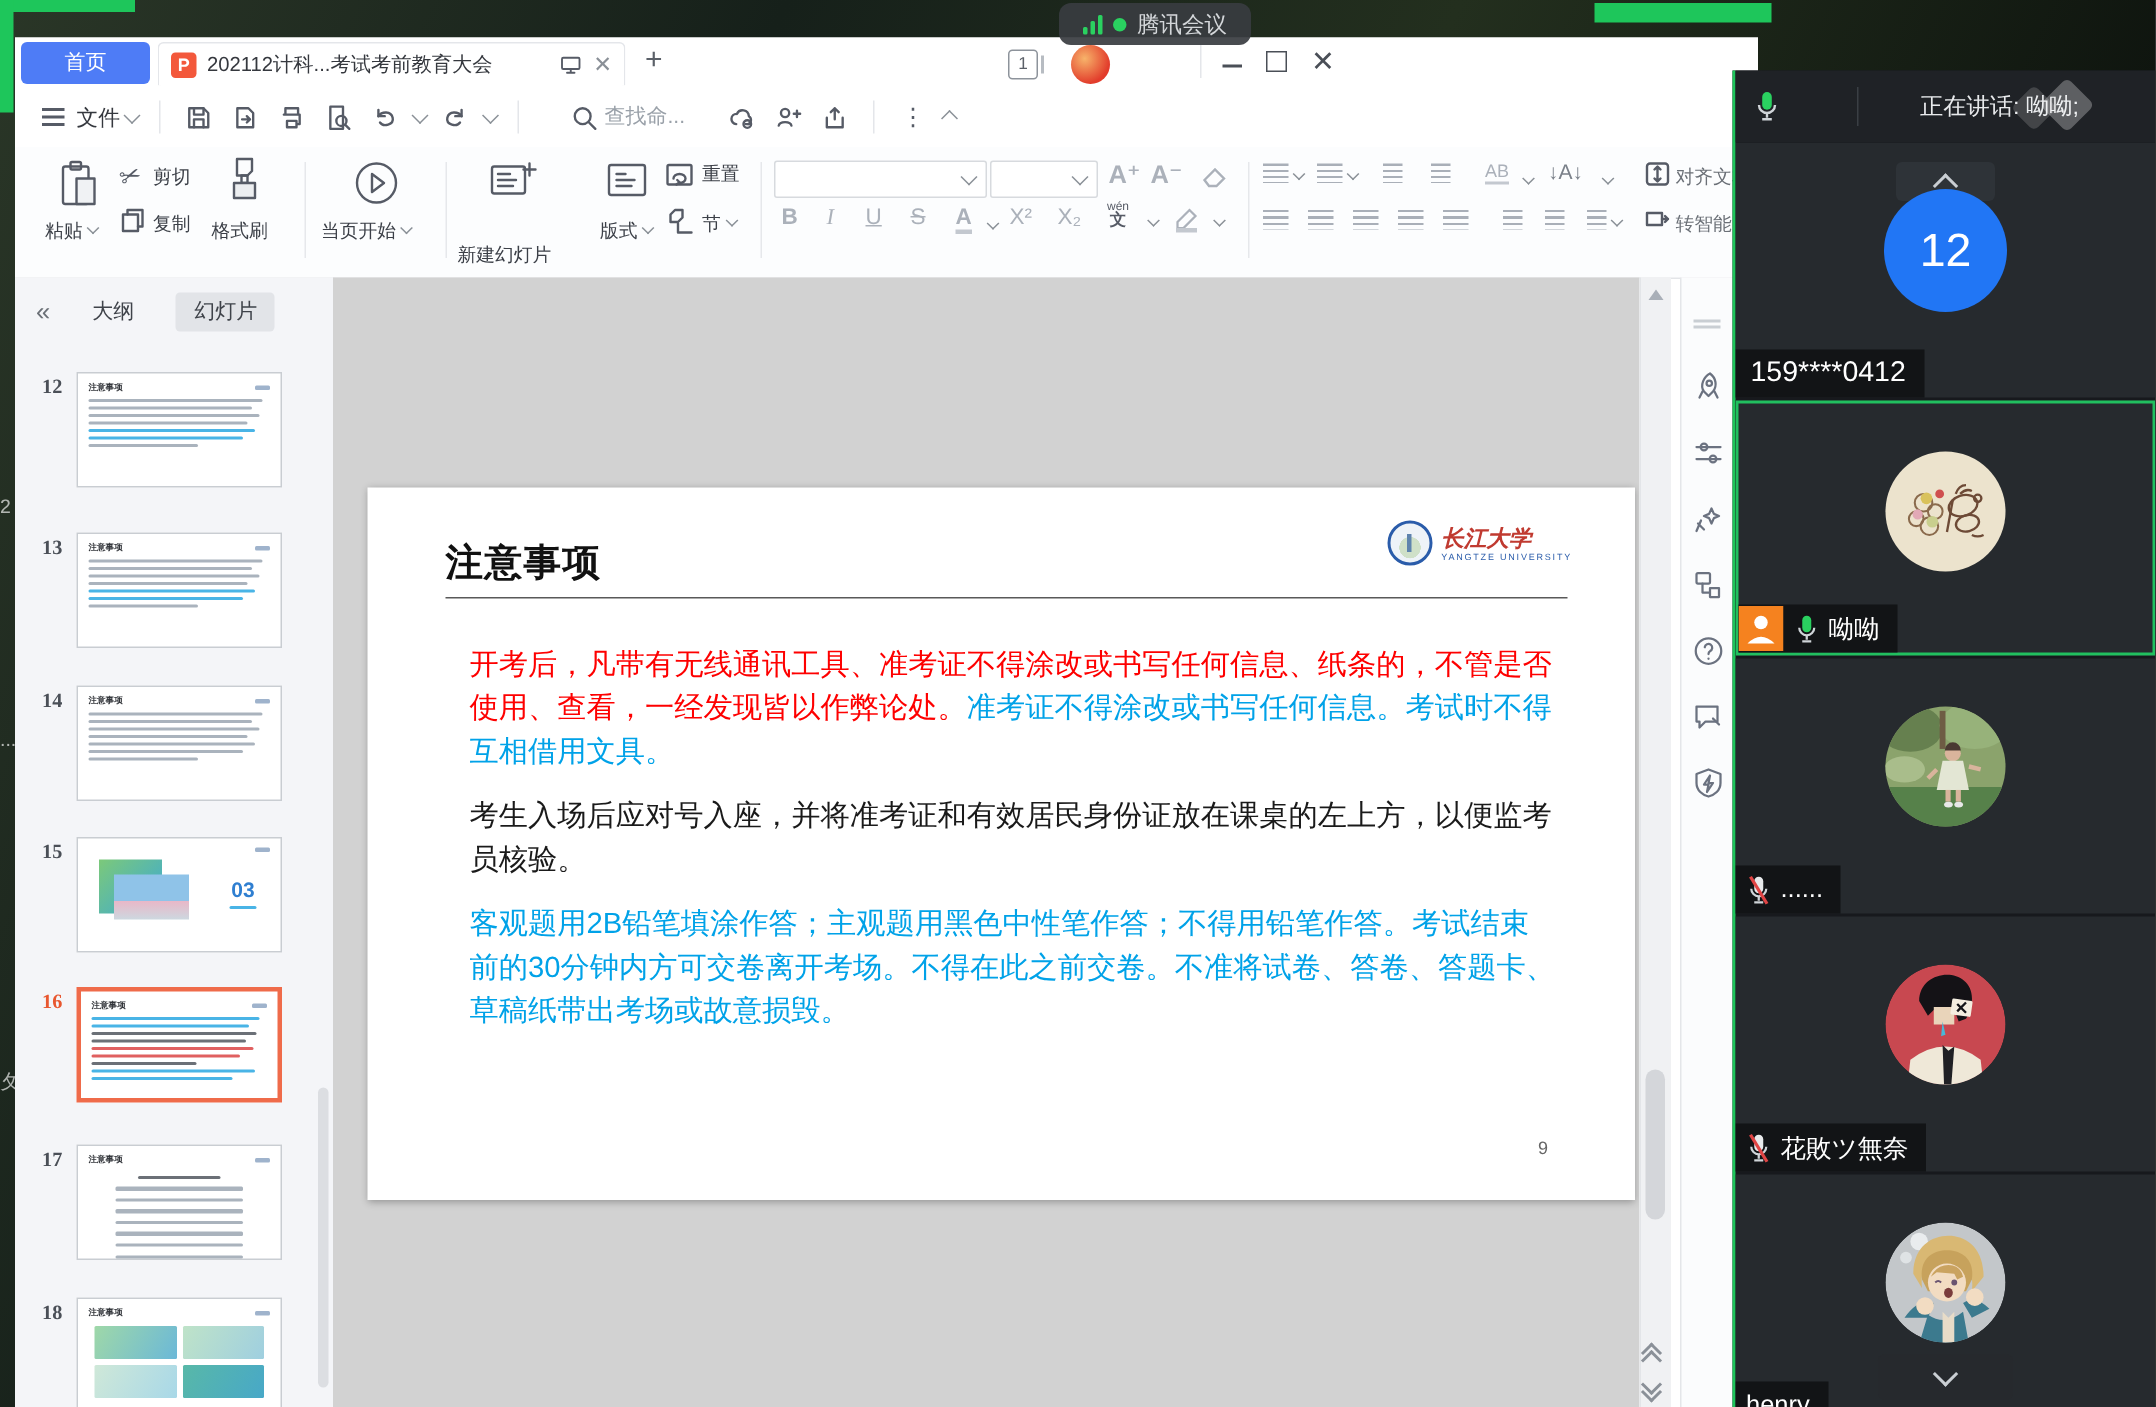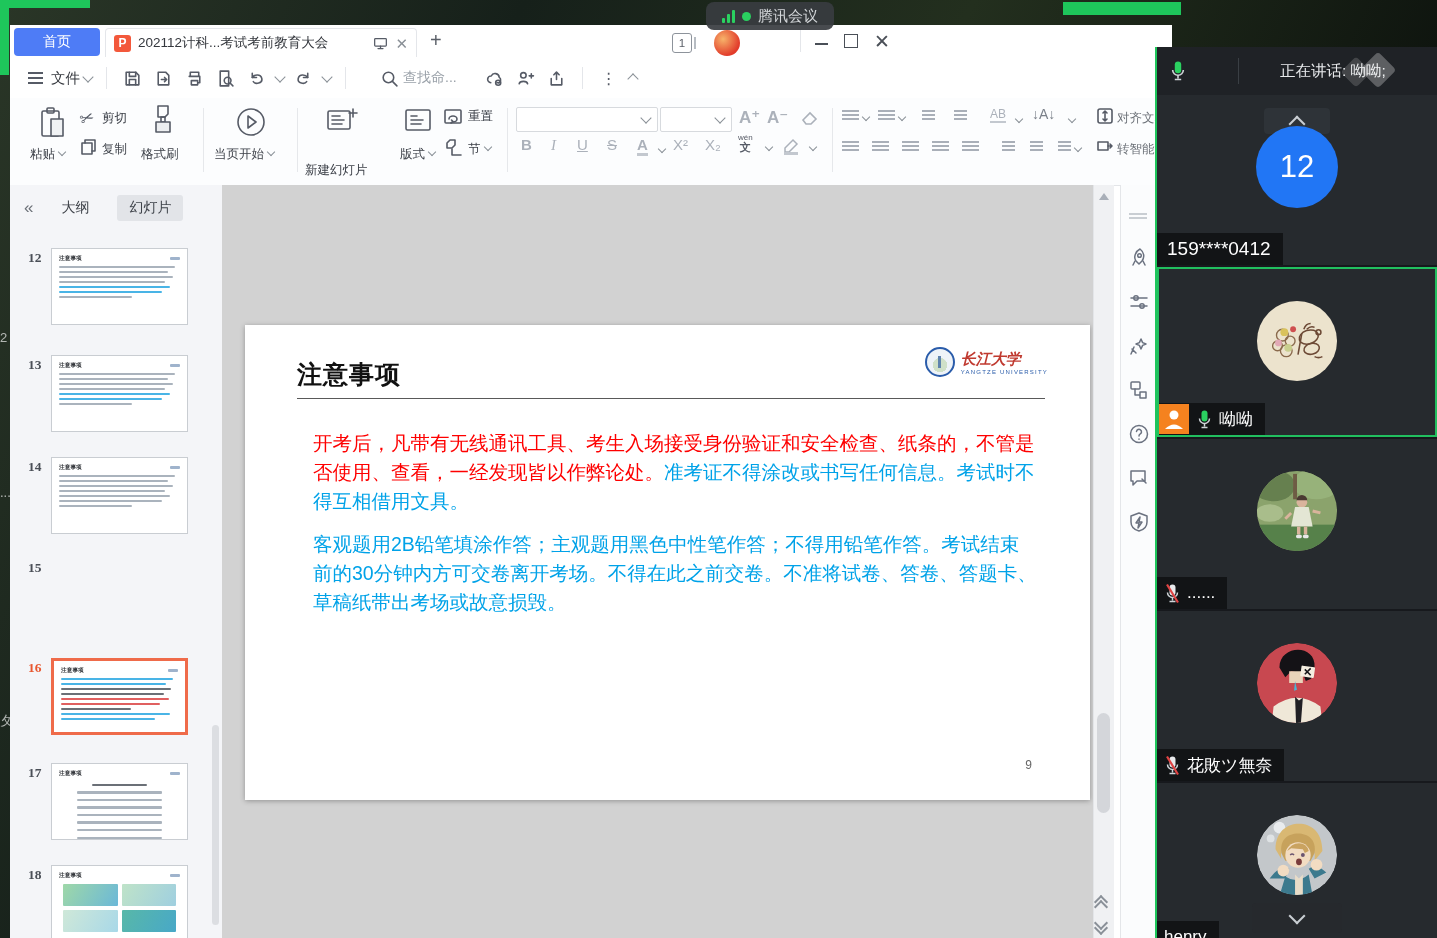--- a/index.html
+++ b/index.html
@@ -407,20 +407,26 @@
               <div class="ln gray" style="width: 90%;"></div>
               <div class="ln gray" style="width: 94%;"></div>
               <div class="ln gray" style="width: 88%;"></div>
               <div class="ln gray" style="width: 92%;"></div>
               <div class="ln gray" style="width: 85%;"></div>
               <div class="ln gray" style="width: 60%;"></div>
             </div>
           </div>
           <div class="thumb-row" style="top: 373px; height: 80px;">
             <span class="th-num">15</span>
+            <div class="thumb">
+              <span class="th-logo" style="position: absolute; right: 7px; top: 6px;"></span>
+              <div style="position: absolute; left: 14px; top: 14px; width: 42px; height: 36px; background: linear-gradient(135deg, rgb(124, 201, 121), rgb(58, 168, 216));"></div>
+              <div style="position: absolute; left: 24px; top: 24px; width: 50px; height: 30px; background: linear-gradient(rgb(143, 195, 232) 60%, rgb(232, 184, 200) 60%, rgb(205, 216, 224));"></div>
+              <div style="position: absolute; right: 16px; top: 26px; color: rgb(47, 127, 209); font-weight: bold; font-size: 14px; text-align: center;">03<div class="ln blue" style="width: 18px;"></div></div>
+            </div>
           </div>
           <div class="thumb-row" style="top: 473px; height: 80px;">
             <span class="th-num cur">16</span>
             <div class="thumb cur">
               <div class="th-h">
                 <span class="th-title">注意事项</span>
                 <span class="th-logo"></span>
               </div>
               <div class="ln blue" style="width: 96%;"></div>
               <div class="ln blue" style="width: 90%;"></div>
@@ -478,21 +484,22 @@
         <div class="s-logo">
           <span class="s-logo-circ">
               <i></i>
             </span>
           <span>
             <div class="s-logo-cn">长江大学</div>
             <div class="s-logo-en">YANGTZE UNIVERSITY</div>
           </span>
         </div>
         <div class="s-body" id="slide-body">
-            <p><span style="color: rgb(254, 0, 0);">开考后，凡带有无线通讯工具、考生入场接受身份验证和安全检查、纸条的，不管是否使用、查看，一经发现皆以作弊论处。</span><span style="color: rgb(0, 162, 232);">准考证不得涂改或书写任何信息。考试时不得互相借用文具。</span></p>
+            <p><span style="color: rgb(254, 0, 0);">开考后，凡带有无线通讯工具、准考证不得涂改或书写任何信息、纸条的，不管是否使用、查看，一经发现皆以作弊论处。</span><span style="color: rgb(0, 162, 232);">准考证不得涂改或书写任何信息。考试时不得互相借用文具。</span></p>
+            <p><span style="color: rgb(26, 26, 26);">考生入场后应对号入座，并将准考证和有效居民身份证放在课桌的左上方，以便监考员核验。</span></p>
             <p><span style="color: rgb(0, 162, 232);">客观题用2B铅笔填涂作答；主观题用黑色中性笔作答；不得用铅笔作答。考试结束前的30分钟内方可交卷离开考场。不得在此之前交卷。不准将试卷、答卷、答题卡、草稿纸带出考场或故意损毁。</span></p>
           </div>
         <div class="s-pg">9</div>
       </div>
     </div>
 
     <div class="vsb">
       <div class="vsb-up"></div>
       <div class="vsb-thumb"></div>
       <div class="navbtn" style="top:712px;">

